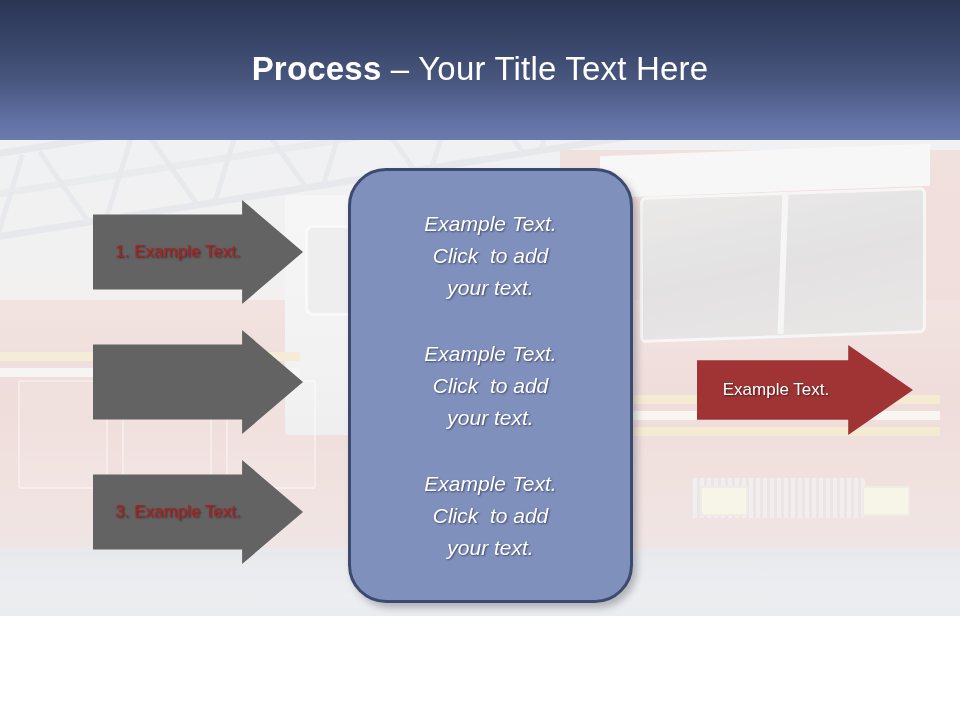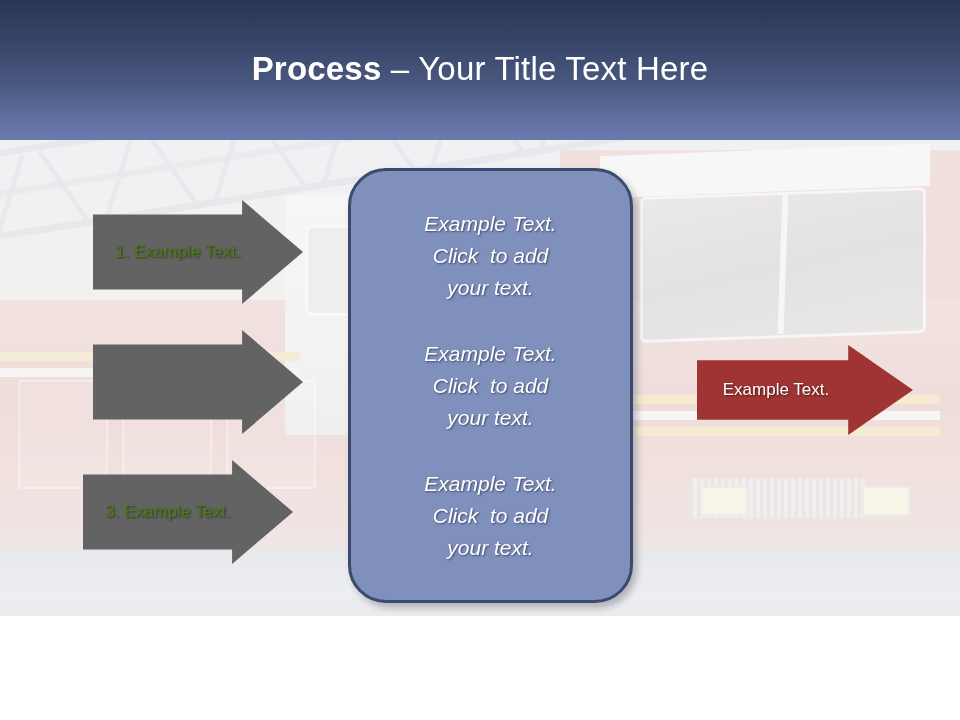--- a/index.html
+++ b/index.html
@@ -190,31 +190,31 @@
     background: #1e1e1e;
     -webkit-clip-path: polygon(0% 14%, 71% 14%, 71% 0%, 100% 50%, 71% 100%, 71% 86%, 0% 86%);
     clip-path: polygon(0% 14%, 71% 14%, 71% 0%, 100% 50%, 71% 100%, 71% 86%, 0% 86%);
     z-index: -1;
   }
   .step-arrow .label {
     position: absolute;
     left: 10px; top: 50%;
     transform: translateY(-50%);
     width: 150px;
-    color: #4d7c0f;
+    color: #b91c1c;
     font-size: 17px;
     line-height: 22px;
     text-align: center;
     text-shadow: 1px 1px 2px rgba(0,0,0,0.55);
     white-space: nowrap;
   }
 
   .step-1 { left: 93px;  top: 200px; }
   .step-2 { left: 93px;  top: 330px; }
-  .step-3 { left: 83px;  top: 460px; }
+  .step-3 { left: 93px;  top: 460px; }
 
   
   .panel {
     position: absolute;
     left: 348px; top: 168px;
     width: 285px; height: 435px;
     background: #8090bd;
     border: 3px solid #3c4a70;
     border-radius: 38px;
     box-shadow: 4px 5px 7px rgba(60,65,80,0.33);

